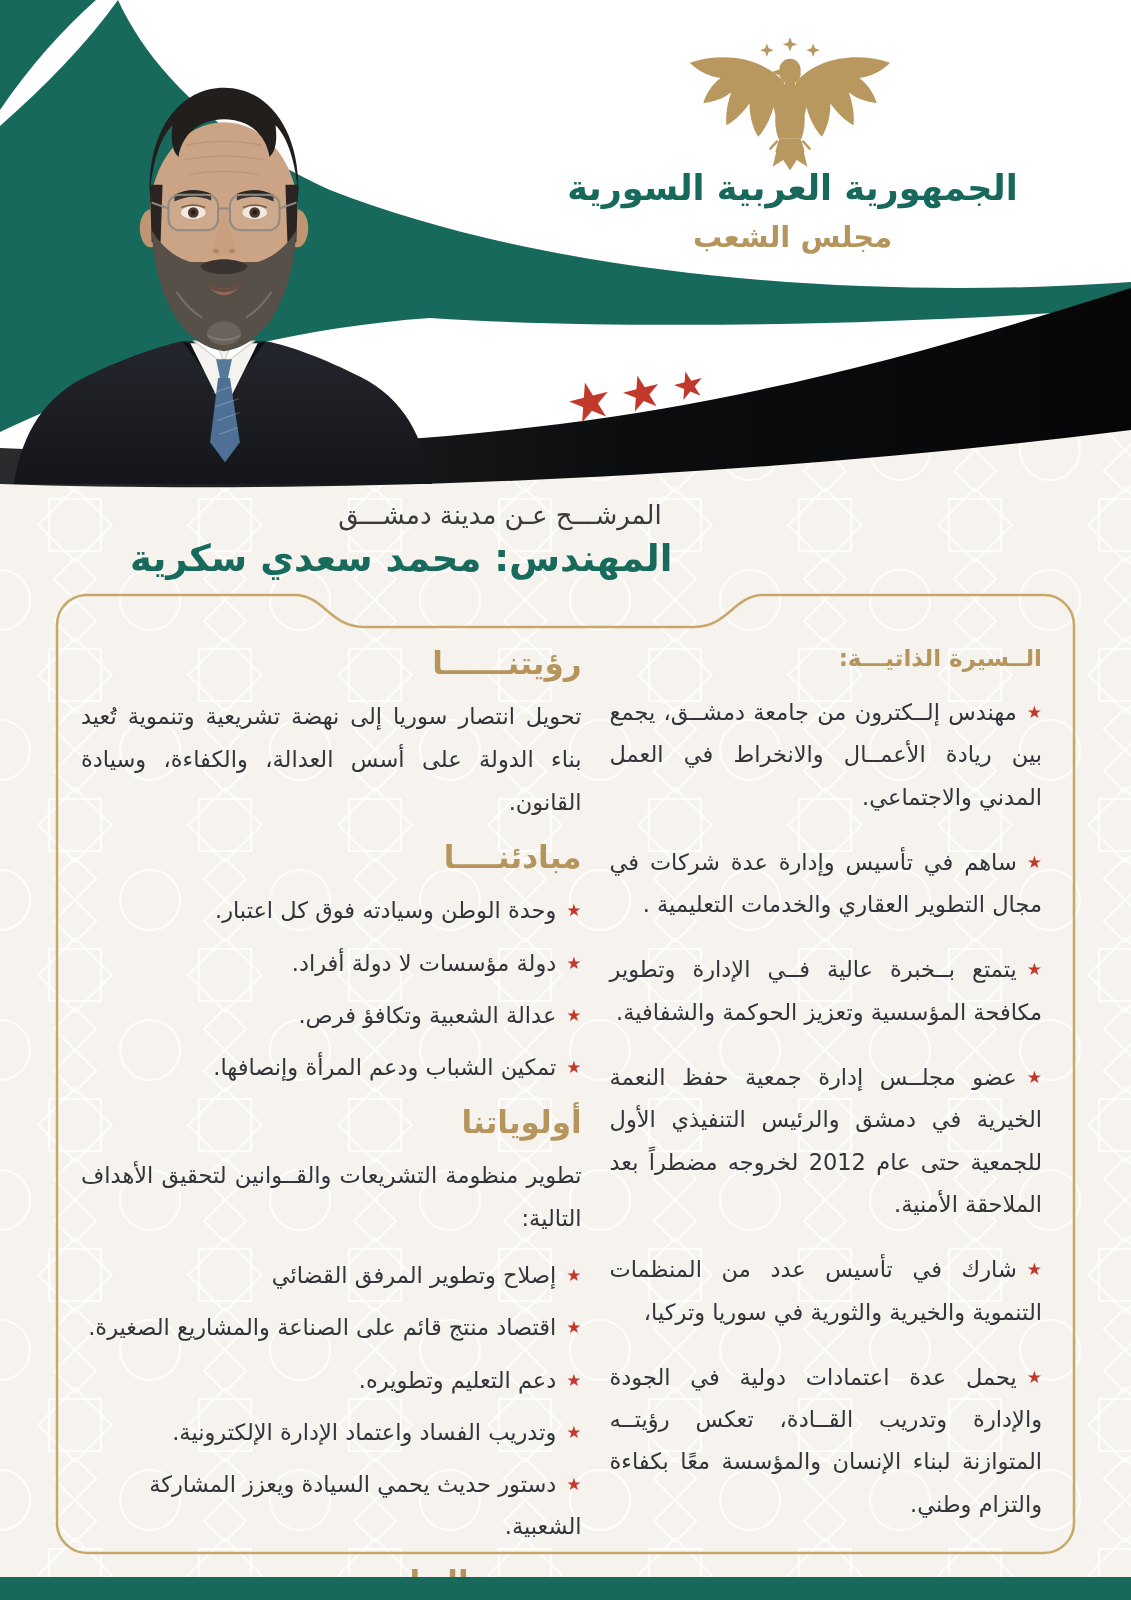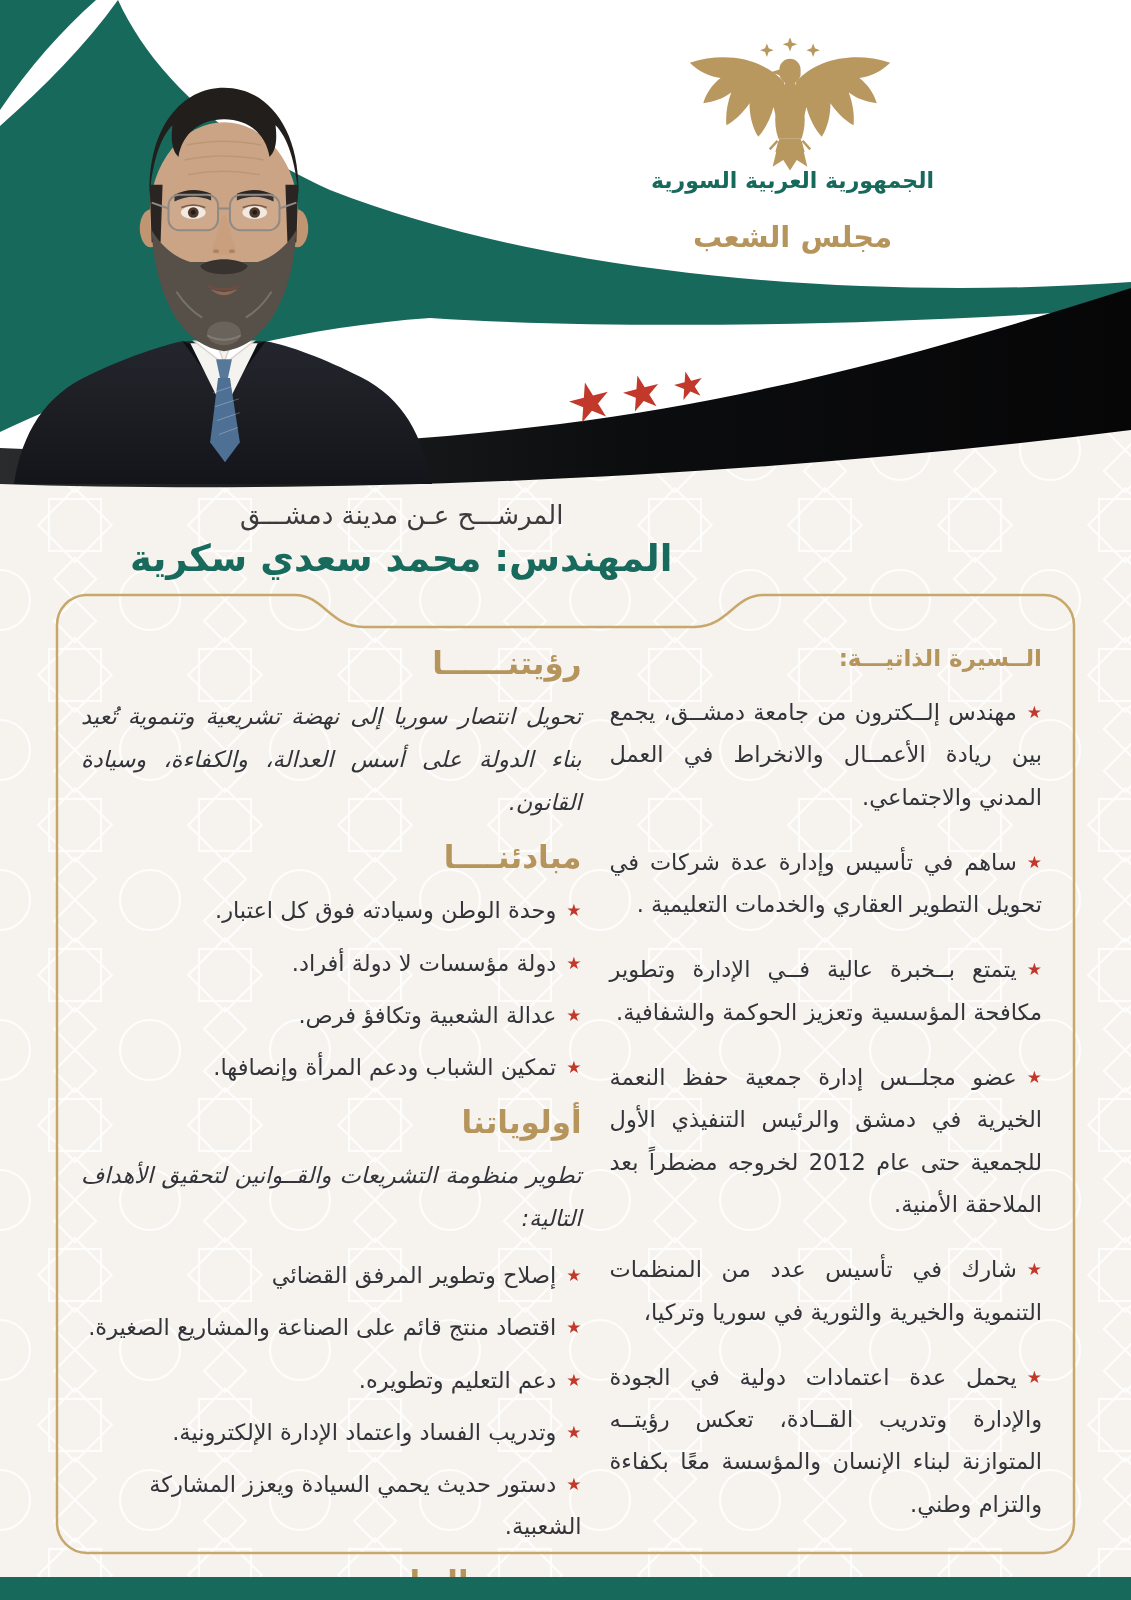--- a/index.html
+++ b/index.html
@@ -7,29 +7,29 @@
   .page{
     position:relative; width:1131px; height:1600px; margin:0 auto;
     background:#f8f6f2; overflow:hidden;
   }
   .bg-pattern{ position:absolute; inset:0; z-index:0; }
   .header-art{ position:absolute; top:0; left:0; z-index:1; }
   .portrait{ position:absolute; left:6px; top:44px; z-index:3; }
   .emblem{ position:absolute; left:684px; top:38px; z-index:2; }
   .republic-title{
     position:absolute; left:565px; top:168px; width:455px; z-index:2;
-    text-align:center; font-size:22px; font-weight:bold; color:#17695C;
+    text-align:center; font-size:35px; font-weight:bold; color:#17695C;
   }
   .council-title{
     position:absolute; left:565px; top:220px; width:455px; z-index:2;
     text-align:center; font-size:29px; font-weight:bold; color:#B6955C;
   }
   .candidate-intro{
     position:absolute; left:240px; top:500px; width:520px; z-index:4;
-    text-align:left; font-size:26px; color:#3b3b3d;
+    text-align:center; font-size:26px; color:#3b3b3d;
   }
   .candidate-name{
     position:absolute; left:130px; top:537px; width:610px; z-index:4;
     text-align:left; font-size:37px; font-weight:bold; color:#176a5c;
   }
   .box-border{ position:absolute; left:55px; top:593px; z-index:2; }
   .box-content{
     position:absolute; left:55px; top:593px; width:1021px; height:962px; z-index:3;
     direction:rtl; display:flex; gap:28px; padding:52px 34px 0 26px;
     color:#33343A;
@@ -41,21 +41,20 @@
   }
   .bio-heading{ font-size:23px; margin-bottom:20px; }
   .item{
     font-size:22.5px; line-height:1.88; text-align:justify; text-align-last:right;
     margin-bottom:23px;
   }
   .item-tight{ margin-bottom:10px; text-align:right; }
   .para{
     font-size:22.5px; line-height:1.9; text-align:justify; text-align-last:right;
     margin-bottom:14px;
-    font-style:italic;
   }
   .bullet-star{
     color:#C2392B; font-size:17px; margin-left:10px; position:relative; top:-2px;
     display:inline-block;
   }
   .mt{ margin-top:16px; }
   .footer-band{
     position:absolute; left:0; bottom:0; width:100%; height:23px;
     background:#17695C; z-index:5;
   }
@@ -223,21 +222,21 @@
   <svg class="box-border" width="1021" height="962" viewBox="0 0 1021 962">
     <path d="M30 2 L240 2 C268 2 276 34 308 34 L640 34 C672 34 680 2 708 2 L989 2 A30 30 0 0 1 1019 32 L1019 930 A30 30 0 0 1 989 960 L32 960 A30 30 0 0 1 2 930 L2 32 A30 30 0 0 1 30 2 Z" fill="none" stroke="#C8A76B" stroke-width="2.5"></path>
   </svg>
 
   <div class="box-content">
 
     <div class="col-bio">
       <div class="section-heading bio-heading">الــسيرة الذاتيـــة:</div>
 
       <div class="item"><span class="bullet-star">★</span><span>مهندس إلــكترون من جامعة دمشــق، يجمع بين ريادة الأعمــال والانخراط في العمل المدني والاجتماعي.</span></div>
-      <div class="item"><span class="bullet-star">★</span><span>ساهم في تأسيس وإدارة عدة شركات في تحويل التطوير العقاري والخدمات التعليمية .</span></div>
+      <div class="item"><span class="bullet-star">★</span><span>ساهم في تأسيس وإدارة عدة شركات في مجال التطوير العقاري والخدمات التعليمية .</span></div>
       <div class="item"><span class="bullet-star">★</span><span>يتمتع بــخبرة عالية فــي الإدارة وتطوير مكافحة المؤسسية وتعزيز الحوكمة والشفافية.</span></div>
       <div class="item"><span class="bullet-star">★</span><span>عضو مجلــس إدارة جمعية حفظ النعمة الخيرية في دمشق والرئيس التنفيذي الأول للجمعية حتى عام 2012 لخروجه مضطراً بعد الملاحقة الأمنية.</span></div>
       <div class="item"><span class="bullet-star">★</span><span>شارك في تأسيس عدد من المنظمات التنموية والخيرية والثورية في سوريا وتركيا،</span></div>
       <div class="item"><span class="bullet-star">★</span><span>يحمل عدة اعتمادات دولية في الجودة والإدارة وتدريب القــادة، تعكس رؤيتــه المتوازنة لبناء الإنسان والمؤسسة معًا بكفاءة والتزام وطني.</span></div>
     </div>
 
     <div class="col-program">
       <div class="section-heading">رؤيتنــــــا</div>
       <div class="para">تحويل انتصار سوريا إلى نهضة تشريعية وتنموية تُعيد بناء الدولة على أسس العدالة، والكفاءة، وسيادة القانون.</div>
 

